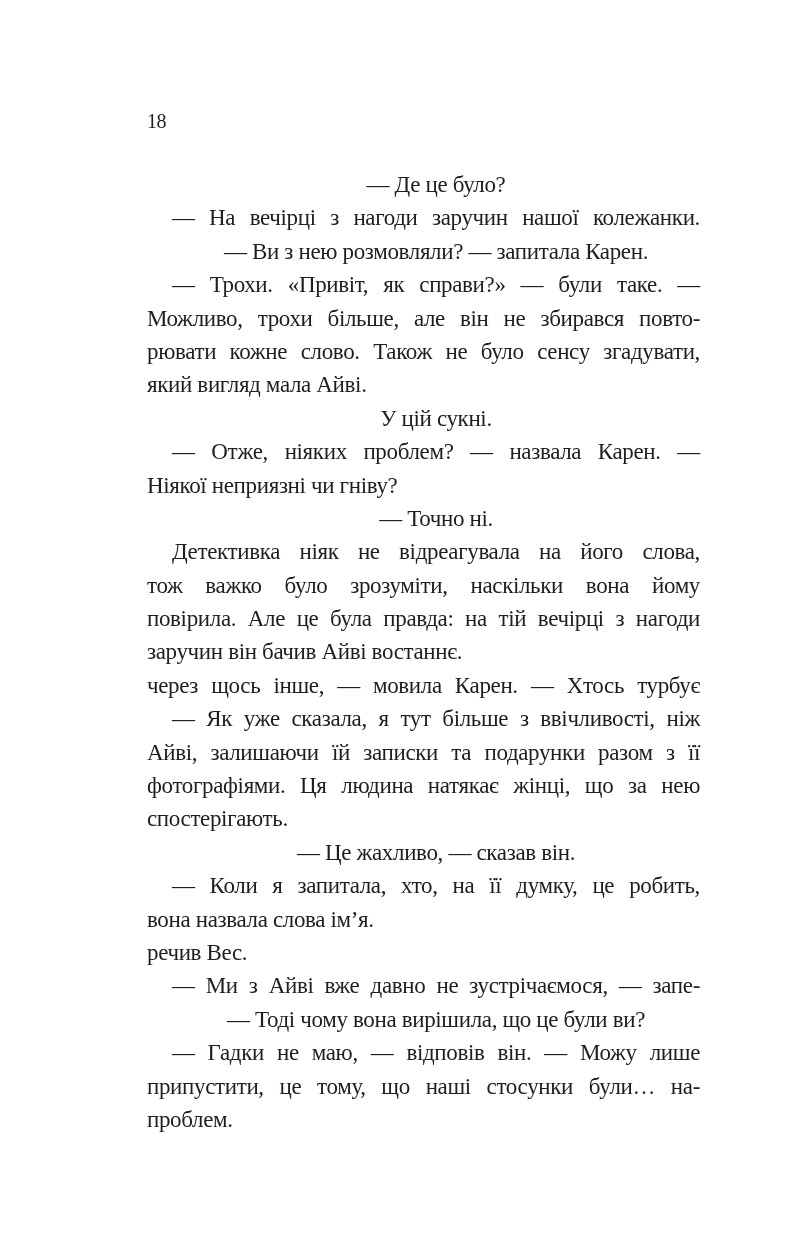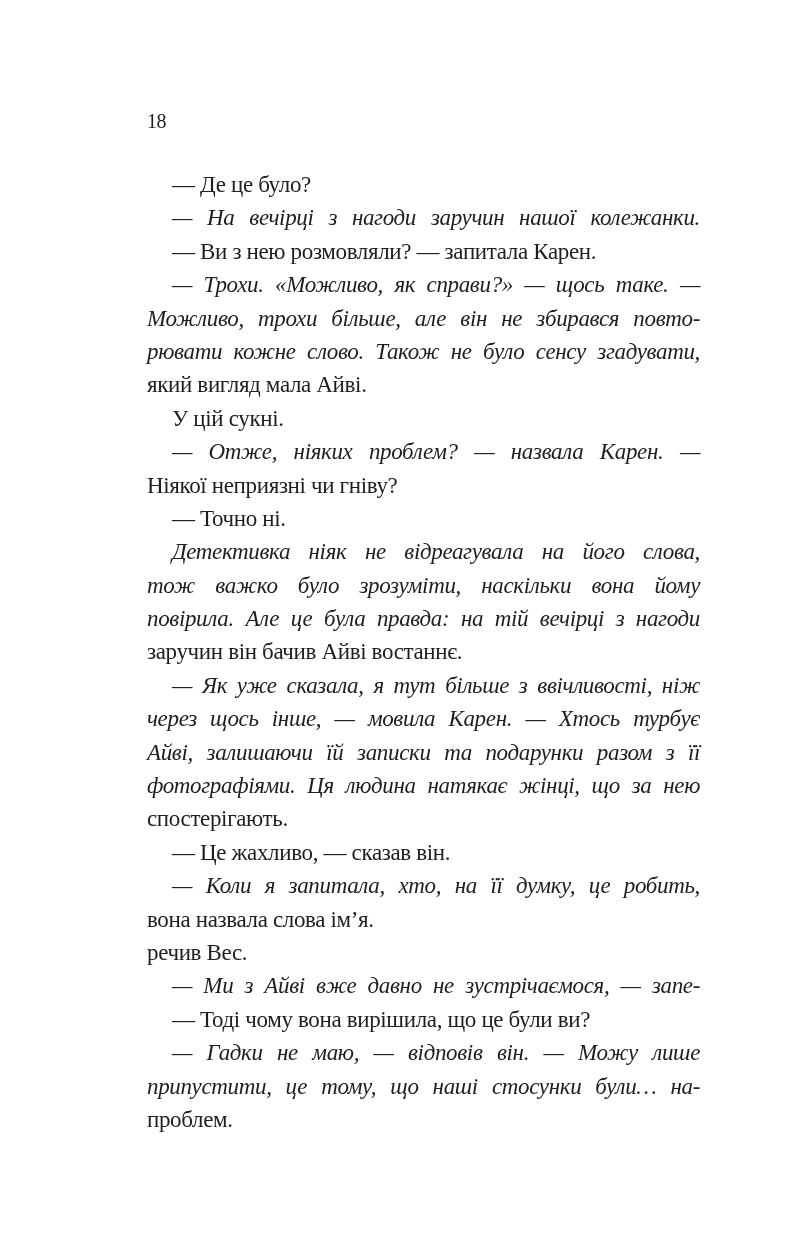--- a/index.html
+++ b/index.html
@@ -25,47 +25,46 @@
   .line {
     height: 33.4px;
     line-height: 33.4px;
     font-size: 23px;
     white-space: nowrap;
     letter-spacing: -0.35px;
   }
   .line.justify {
     text-align: justify;
     text-align-last: justify;
-    font-style: italic;
   }
-  .line.indent { padding-left: 25px; }
+  .line.indent { padding-left: 25px; text-align: center; }
 </style>
 </head>
 <body>
 
 <div class="page-number">18</div>
 
 <div class="text-block" id="text-block">
     <div class="line indent">— Де це було?</div>
     <div class="line indent justify">— На вечірці з нагоди заручин нашої колежанки.</div>
     <div class="line indent">— Ви з нею розмовляли? — запитала Карен.</div>
-    <div class="line indent justify">— Трохи. «Можливо, як справи?» — щось таке. —</div>
+    <div class="line indent justify">— Трохи. «Привіт, як справи?» — були таке. —</div>
     <div class="line justify">Можливо, трохи більше, але він не збирався повто-</div>
     <div class="line justify">рювати кожне слово. Також не було сенсу згадувати,</div>
     <div class="line">який вигляд мала Айві.</div>
     <div class="line indent">У цій сукні.</div>
     <div class="line indent justify">— Отже, ніяких проблем? — назвала Карен. —</div>
     <div class="line">Ніякої неприязні чи гніву?</div>
     <div class="line indent">— Точно ні.</div>
     <div class="line indent justify">Детективка ніяк не відреагувала на його слова,</div>
     <div class="line justify">тож важко було зрозуміти, наскільки вона йому</div>
     <div class="line justify">повірила. Але це була правда: на тій вечірці з нагоди</div>
     <div class="line">заручин він бачив Айві востаннє.</div>
+    <div class="line justify">через щось інше, — мовила Карен. — Хтось турбує</div>
     <div class="line indent justify">— Як уже сказала, я тут більше з ввічливості, ніж</div>
-    <div class="line justify">через щось інше, — мовила Карен. — Хтось турбує</div>
     <div class="line justify">Айві, залишаючи їй записки та подарунки разом з її</div>
     <div class="line justify">фотографіями. Ця людина натякає жінці, що за нею</div>
     <div class="line">спостерігають.</div>
     <div class="line indent">— Це жахливо, — сказав він.</div>
     <div class="line indent justify">— Коли я запитала, хто, на її думку, це робить,</div>
     <div class="line">вона назвала слова ім’я.</div>
     <div class="line">речив Вес.</div>
     <div class="line indent justify">— Ми з Айві вже давно не зустрічаємося, — запе-</div>
     <div class="line indent">— Тоді чому вона вирішила, що це були ви?</div>
     <div class="line indent justify">— Гадки не маю, — відповів він. — Можу лише</div>

